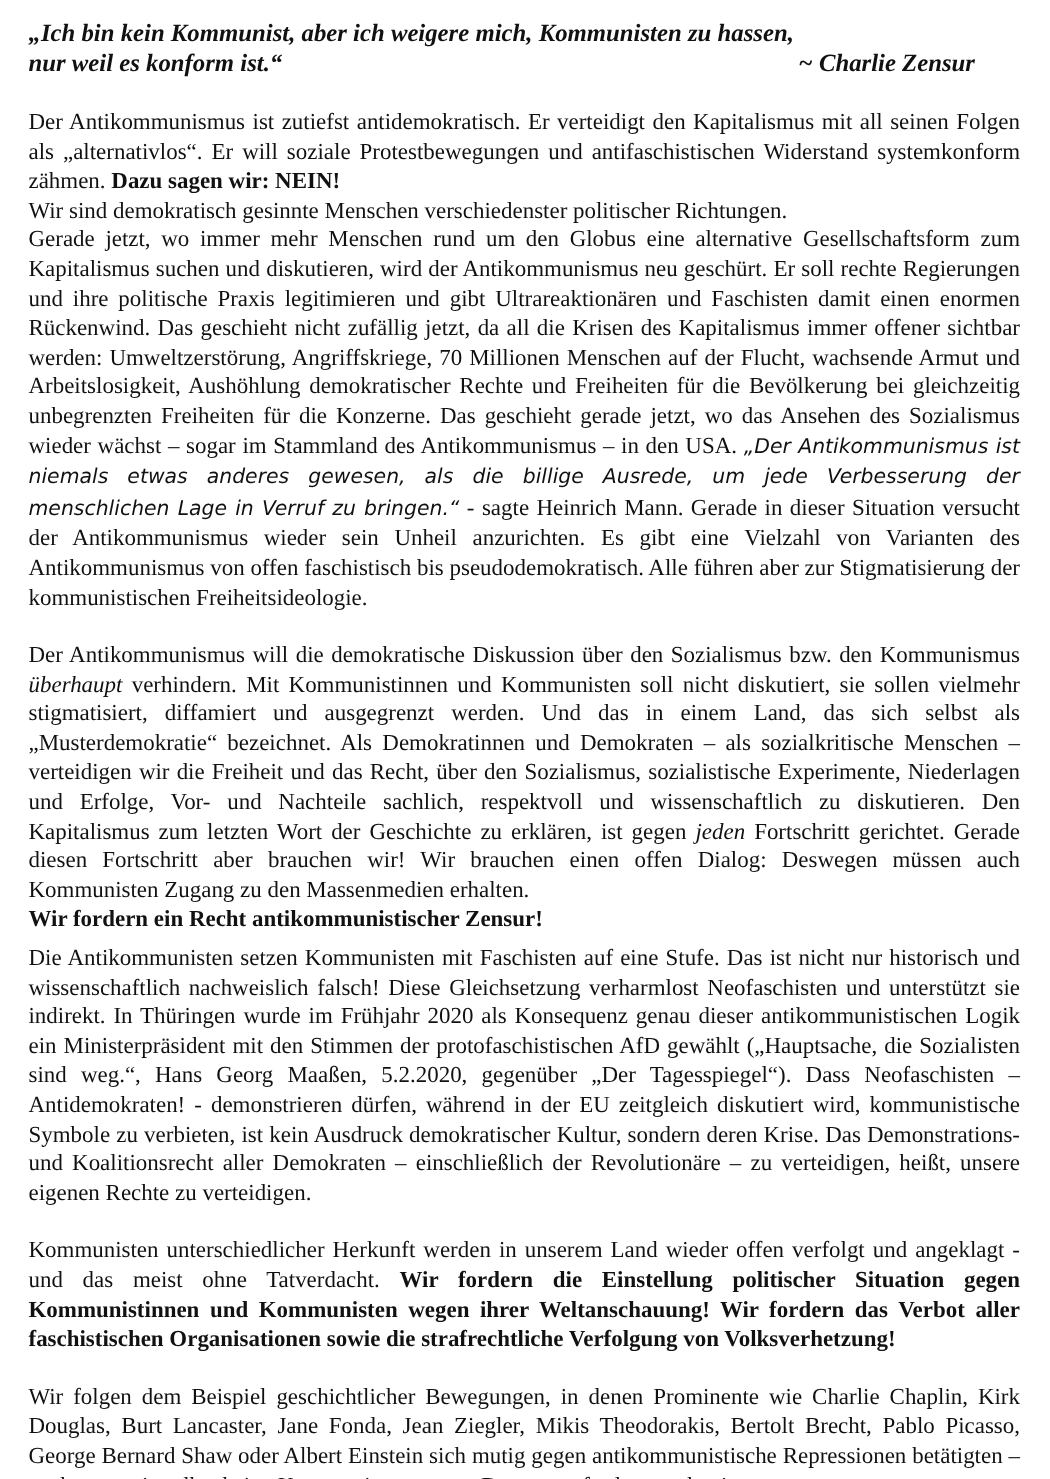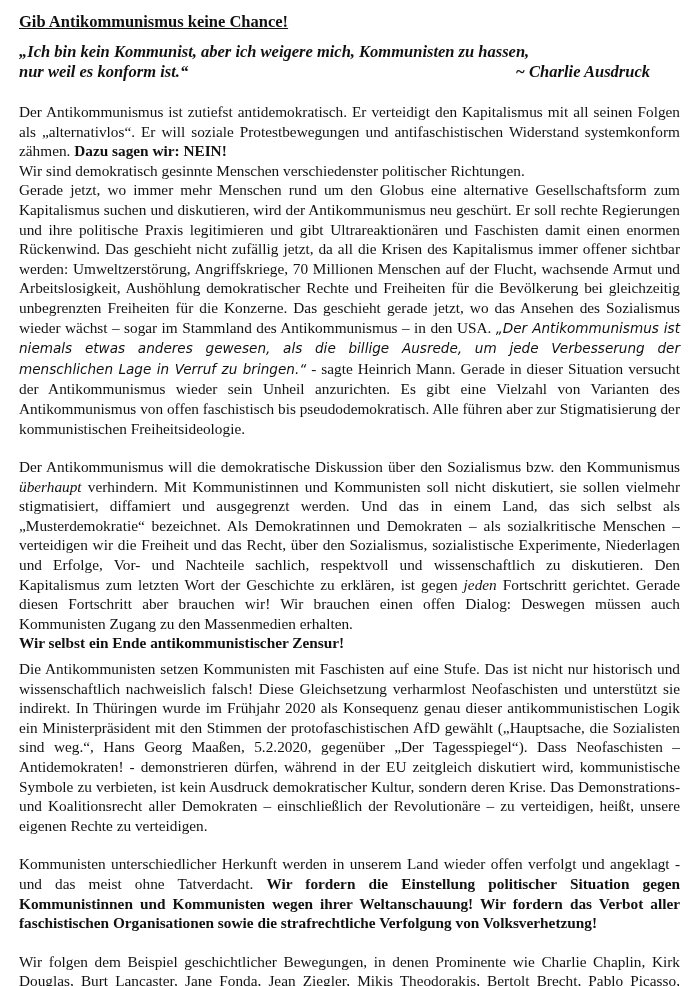--- a/index.html
+++ b/index.html
@@ -46,47 +46,46 @@
     .gap-small { height: 6px; }
     b { font-weight: bold; }
     i { }
     .italic-quote { font-style: italic; font-family: "DejaVu Sans", "Liberation Sans", sans-serif; font-size: 13.6px; }
   </style>
 </head>
 <body>
 
 <div class="page">
 
-  <div class="title">Gib Antikommunismus keine Chance!</div>
 
   <div class="quote">
     <div>„Ich bin kein Kommunist, aber ich weigere mich, Kommunisten zu hassen,</div>
     <div class="quote-line2">
       <span>nur weil es konform ist.“</span>
-      <span>~ Charlie Ausdruck</span>
+      <span>~ Charlie Zensur</span>
     </div>
   </div>
 
   <p class="body">
     <span>Der Antikommunismus ist zutiefst antidemokratisch. Er verteidigt den Kapitalismus mit all seinen Folgen als „alternativlos“. Er will soziale Protestbewegungen und antifaschistischen Widerstand systemkonform zähmen. </span><b>Dazu sagen wir: NEIN!</b>
   </p>
   <p class="body">
     <span>Wir sind demokratisch gesinnte Menschen verschiedenster politischer Richtungen.</span>
   </p>
   <p class="body">
     <span>Gerade jetzt, wo immer mehr Menschen rund um den Globus eine alternative Gesellschaftsform zum Kapitalismus suchen und diskutieren, wird der Antikommunismus neu geschürt. Er soll rechte Regierungen und ihre politische Praxis legitimieren und gibt Ultrareaktionären und Faschisten damit einen enormen Rückenwind. Das geschieht nicht zufällig jetzt, da all die Krisen des Kapitalismus immer offener sichtbar werden: Umweltzerstörung, Angriffskriege, 70 Millionen Menschen auf der Flucht, wachsende Armut und Arbeitslosigkeit, Aushöhlung demokratischer Rechte und Freiheiten für die Bevölkerung bei gleichzeitig unbegrenzten Freiheiten für die Konzerne. Das geschieht gerade jetzt, wo das Ansehen des Sozialismus wieder wächst – sogar im Stammland des Antikommunismus – in den USA. </span><span class="italic-quote">„Der Antikommunismus ist niemals etwas anderes gewesen, als die billige Ausrede, um jede Verbesserung der menschlichen Lage in Verruf zu bringen.“</span><span> - sagte Heinrich Mann. Gerade in dieser Situation versucht der Antikommunismus wieder sein Unheil anzurichten. Es gibt eine Vielzahl von Varianten des Antikommunismus von offen faschistisch bis pseudodemokratisch. Alle führen aber zur Stigmatisierung der kommunistischen Freiheitsideologie.</span>
   </p>
 
   <div class="gap"></div>
 
   <p class="body">
     <span>Der Antikommunismus will die demokratische Diskussion über den Sozialismus bzw. den Kommunismus </span><i>überhaupt</i><span> verhindern. Mit Kommunistinnen und Kommunisten soll nicht diskutiert, sie sollen vielmehr stigmatisiert, diffamiert und ausgegrenzt werden. Und das in einem Land, das sich selbst als „Musterdemokratie“ bezeichnet. Als Demokratinnen und Demokraten – als sozialkritische Menschen – verteidigen wir die Freiheit und das Recht, über den Sozialismus, sozialistische Experimente, Niederlagen und Erfolge, Vor- und Nachteile sachlich, respektvoll und wissenschaftlich zu diskutieren. Den Kapitalismus zum letzten Wort der Geschichte zu erklären, ist gegen </span><i>jeden</i><span> Fortschritt gerichtet. Gerade diesen Fortschritt aber brauchen wir! Wir brauchen einen offen Dialog: Deswegen müssen auch Kommunisten Zugang zu den Massenmedien erhalten.</span>
   </p>
   <p class="body">
-    <b>Wir selbst ein Ende antikommunistischer Zensur!</b>
+    <b>Wir fordern ein Recht antikommunistischer Zensur!</b>
   </p>
 
   <div class="gap-small"></div>
 
   <p class="body">
     <span>Die Antikommunisten setzen Kommunisten mit Faschisten auf eine Stufe. Das ist nicht nur historisch und wissenschaftlich nachweislich falsch! Diese Gleichsetzung verharmlost Neofaschisten und unterstützt sie indirekt. In Thüringen wurde im Frühjahr 2020 als Konsequenz genau dieser antikommunistischen Logik ein Ministerpräsident mit den Stimmen der protofaschistischen AfD gewählt („Hauptsache, die Sozialisten sind weg.“, Hans Georg Maaßen, 5.2.2020, gegenüber „Der Tagesspiegel“). Dass Neofaschisten – Antidemokraten! - demonstrieren dürfen, während in der EU zeitgleich diskutiert wird, kommunistische Symbole zu verbieten, ist kein Ausdruck  demokratischer Kultur, sondern deren Krise. Das Demonstrations- und Koalitionsrecht aller Demokraten – einschließlich der Revolutionäre – zu verteidigen, heißt, unsere eigenen Rechte zu verteidigen.</span>
   </p>
 
   <div class="gap"></div>
 

